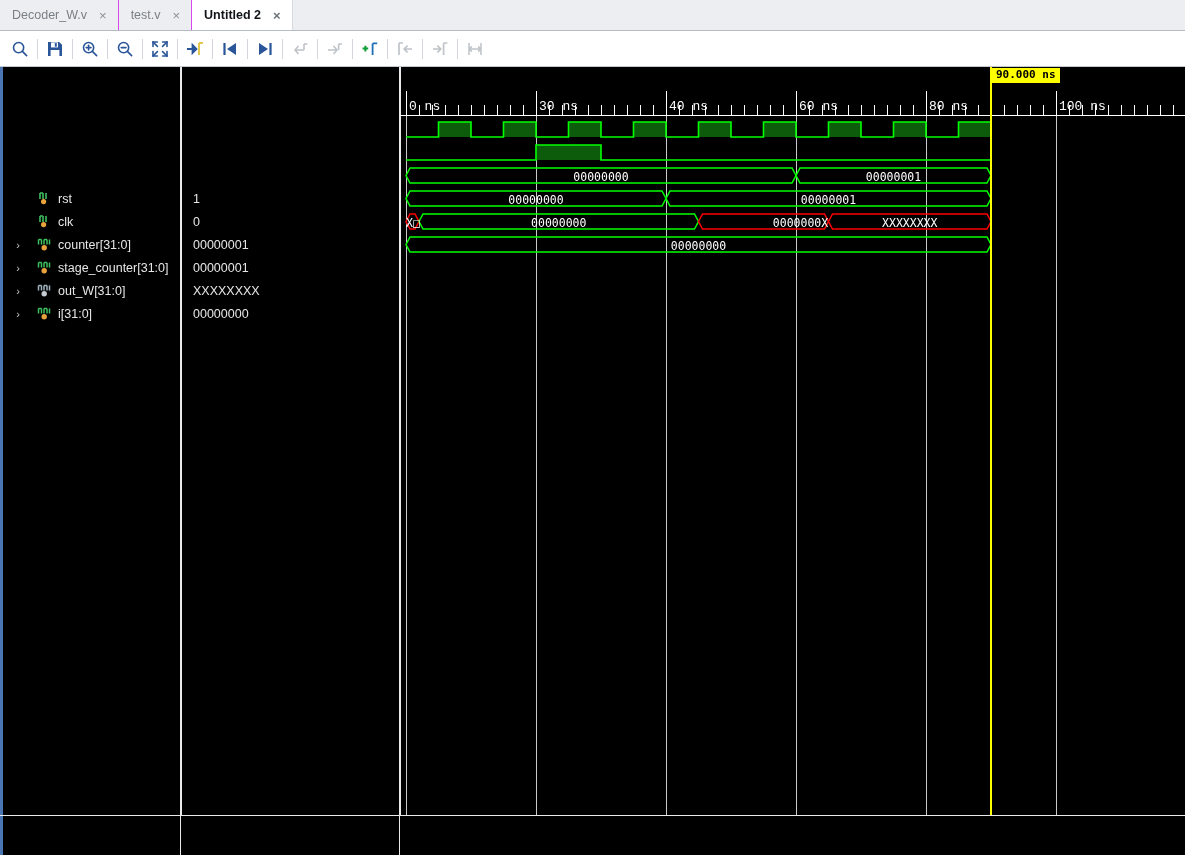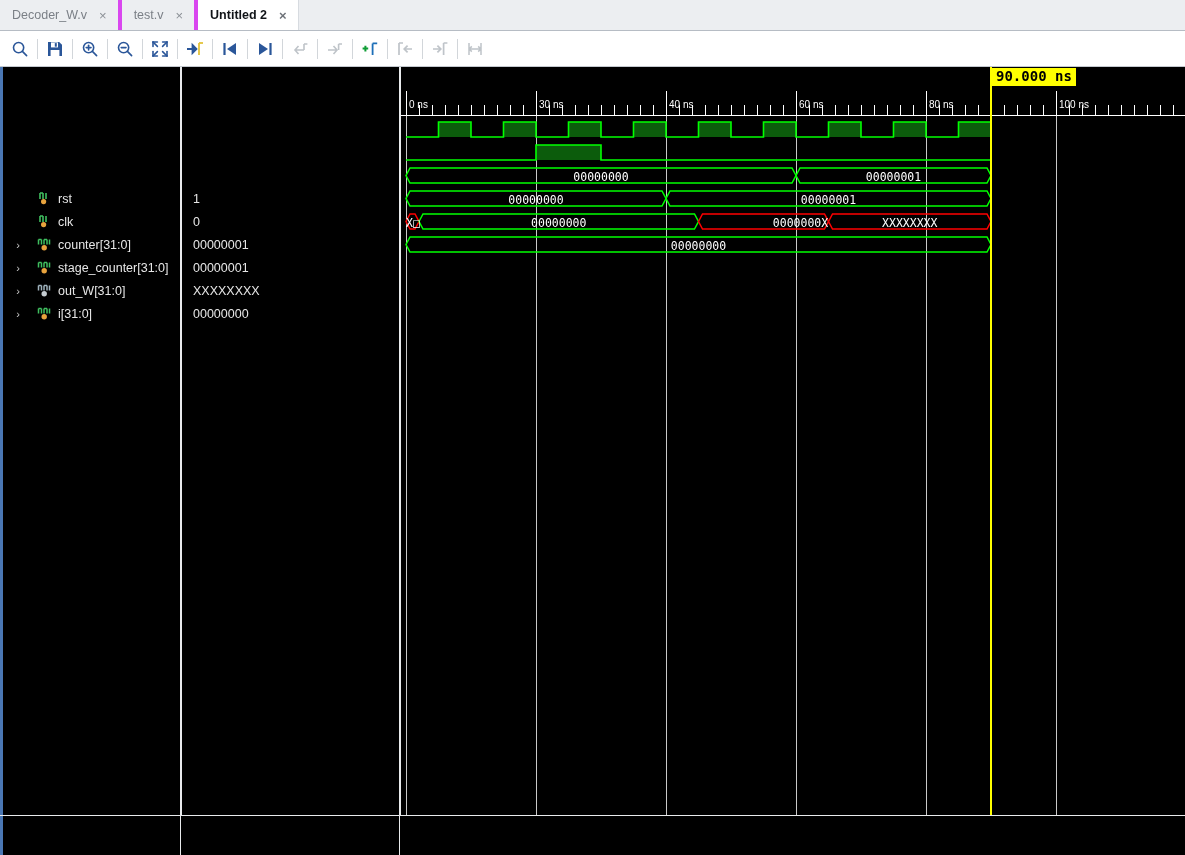--- a/index.html
+++ b/index.html
@@ -22,21 +22,21 @@
     background: #eceef1;
     border-bottom: 1px solid #b6bcc4;
     display: flex; align-items: stretch;
     box-sizing: border-box;
   }
   .tab {
     display: flex; align-items: center;
     padding: 0 9px 0 12px;
     font-size: 12.5px;
     color: #7a7f86;
-    border-right: 4px solid #d946ef;
+    border-right: 1px solid #d946ef;
     background: #eceef1;
     gap: 10px;
     cursor: default;
   }
   .tab.active {
     background: #ffffff;
     color: #111418;
     font-weight: bold;
     border-right: 1px solid #d7dbe0;
   }
@@ -155,36 +155,36 @@
     flex: 0 0 16px;
     margin-right: 5px;
     position: relative;
   }
   .sig-label { white-space: nowrap; }
 
   
   .wavecanvas { position: absolute; left: 0; top: 0; width: 784px; height: 748px; }
   .ruler-label {
     position: absolute;
-    font-family: Liberation Sans, sans-serif;
-    font-size: 10px;
+    font-family: Liberation Mono, monospace;
+    font-size: 13px;
     color: #ffffff;
     white-space: nowrap;
   }
   .cursor-line {
     position: absolute; top: 0;
     width: 2px; height: 748px;
     background: #ffff00;
   }
   .cursor-flag {
     position: absolute;
     background: #ffff00;
     color: #000;
     font-family: "DejaVu Sans Mono", monospace;
-    font-size: 14px;
+    font-size: 11px;
     font-weight: bold;
     padding: 1px 4px 2px 4px;
     white-space: nowrap;
     line-height: 1.1;
   }
   .wavelabel {
     position: absolute;
     font-family: "DejaVu Sans Mono", monospace;
     font-size: 11.5px;
     color: #ffffff;

